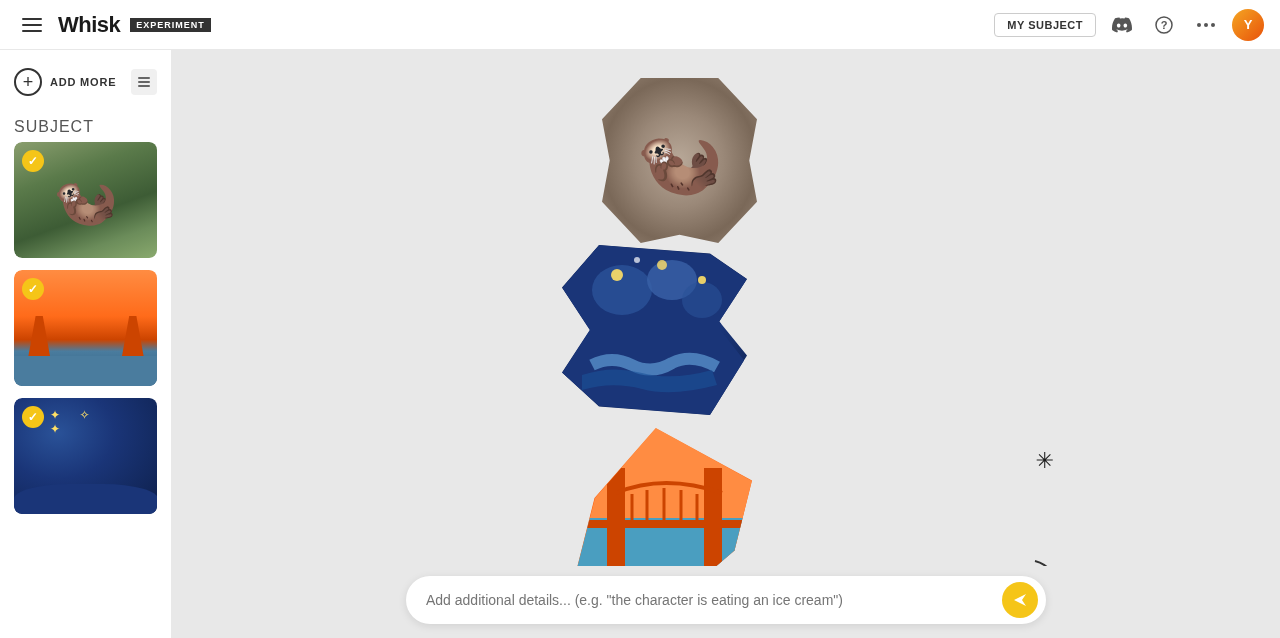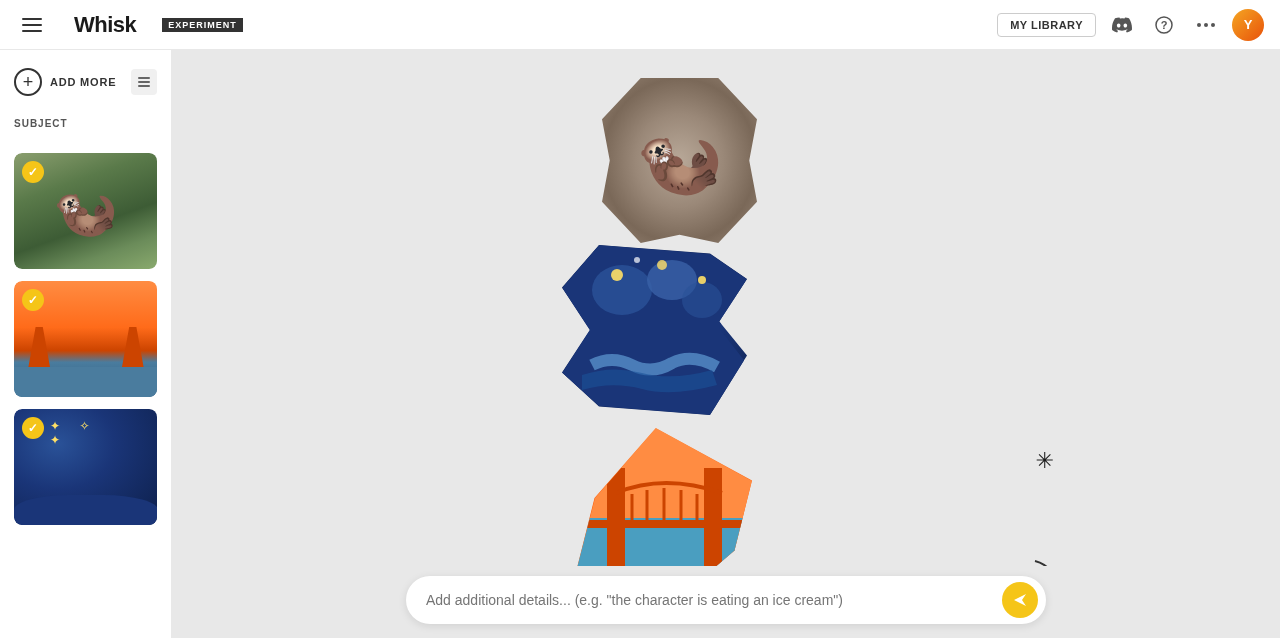--- a/index.html
+++ b/index.html
@@ -24,21 +24,21 @@
       display: flex;
       align-items: center;
       padding: 0 16px;
       z-index: 100;
       border-bottom: 1px solid #e8e8e8;
     }
 
     .header-left {
       display: flex;
       align-items: center;
-      gap: 26px;
+      gap: 10px;
     }
 
     .menu-icon {
       width: 20px;
       height: 14px;
       display: flex;
       flex-direction: column;
       justify-content: space-between;
       cursor: pointer;
     }
@@ -172,26 +172,26 @@
       align-items: center;
       justify-content: center;
       cursor: pointer;
       background: #f0f0f0;
       border-radius: 4px;
       color: #666;
       font-size: 14px;
     }
 
     .section-label {
-      font-size: 10px;
-      font-weight: 700;
+      font-size: 16px;
+      font-weight: 400;
       letter-spacing: 1px;
       color: #555;
       text-transform: uppercase;
-      padding: 8px 14px 24px;
+      padding: 8px 14px 6px;
     }
 
     .thumbnail-wrapper {
       position: relative;
       margin: 0 14px 12px;
       border-radius: 8px;
       overflow: hidden;
     }
 
     .thumbnail {
@@ -477,21 +477,21 @@
       <div class="menu-icon">
         <span></span>
         <span></span>
         <span></span>
       </div>
     </button>
     <span class="app-title">Whisk</span>
     <span class="experiment-badge">EXPERIMENT</span>
   </div>
   <div class="header-right">
-    <button class="my-library-btn">MY LIBRARY</button>
+    <button class="my-library-btn">MY SUBJECT</button>
     <button class="header-icon-btn discord-icon">
       <svg width="20" height="16" viewBox="0 0 20 16" fill="#555">
         <path d="M16.93 1.33A16.46 16.46 0 0013.09.4a.06.06 0 00-.07.03c-.16.29-.34.67-.47.97a15.24 15.24 0 00-4.59 0 9.88 9.88 0 00-.47-.97.06.06 0 00-.07-.03A16.41 16.41 0 003.07 1.33a.06.06 0 00-.03.02C.44 5.26-.27 9.08.08 12.85c0 .02.01.04.03.05a16.56 16.56 0 004.99 2.53.06.06 0 00.07-.02c.38-.53.72-1.08 1.01-1.67a.06.06 0 00-.03-.09 10.9 10.9 0 01-1.56-.75.06.06 0 010-.1c.1-.08.21-.16.31-.24a.06.06 0 01.06-.01c3.27 1.5 6.82 1.5 10.05 0a.06.06 0 01.06.01c.1.08.21.16.31.24a.06.06 0 010 .1 10.24 10.24 0 01-1.56.75.06.06 0 00-.03.09c.3.59.64 1.14 1.01 1.67a.06.06 0 00.07.02 16.5 16.5 0 005-2.53.06.06 0 00.03-.05c.41-4.28-.69-8.07-2.93-11.5a.05.05 0 00-.03-.02zM6.68 10.57c-.99 0-1.8-.92-1.8-2.04s.8-2.04 1.8-2.04c1.01 0 1.81.93 1.8 2.04 0 1.12-.8 2.04-1.8 2.04zm6.65 0c-.99 0-1.8-.92-1.8-2.04s.8-2.04 1.8-2.04c1.01 0 1.81.93 1.8 2.04 0 1.12-.79 2.04-1.8 2.04z"></path>
       </svg>
     </button>
     <button class="header-icon-btn">
       <svg width="18" height="18" viewBox="0 0 18 18" fill="#555">
         <circle cx="9" cy="9" r="8" stroke="#555" stroke-width="1.5" fill="none"></circle>
         <text x="9" y="13" text-anchor="middle" font-size="11" fill="#555" font-weight="700">?</text>
       </svg>

